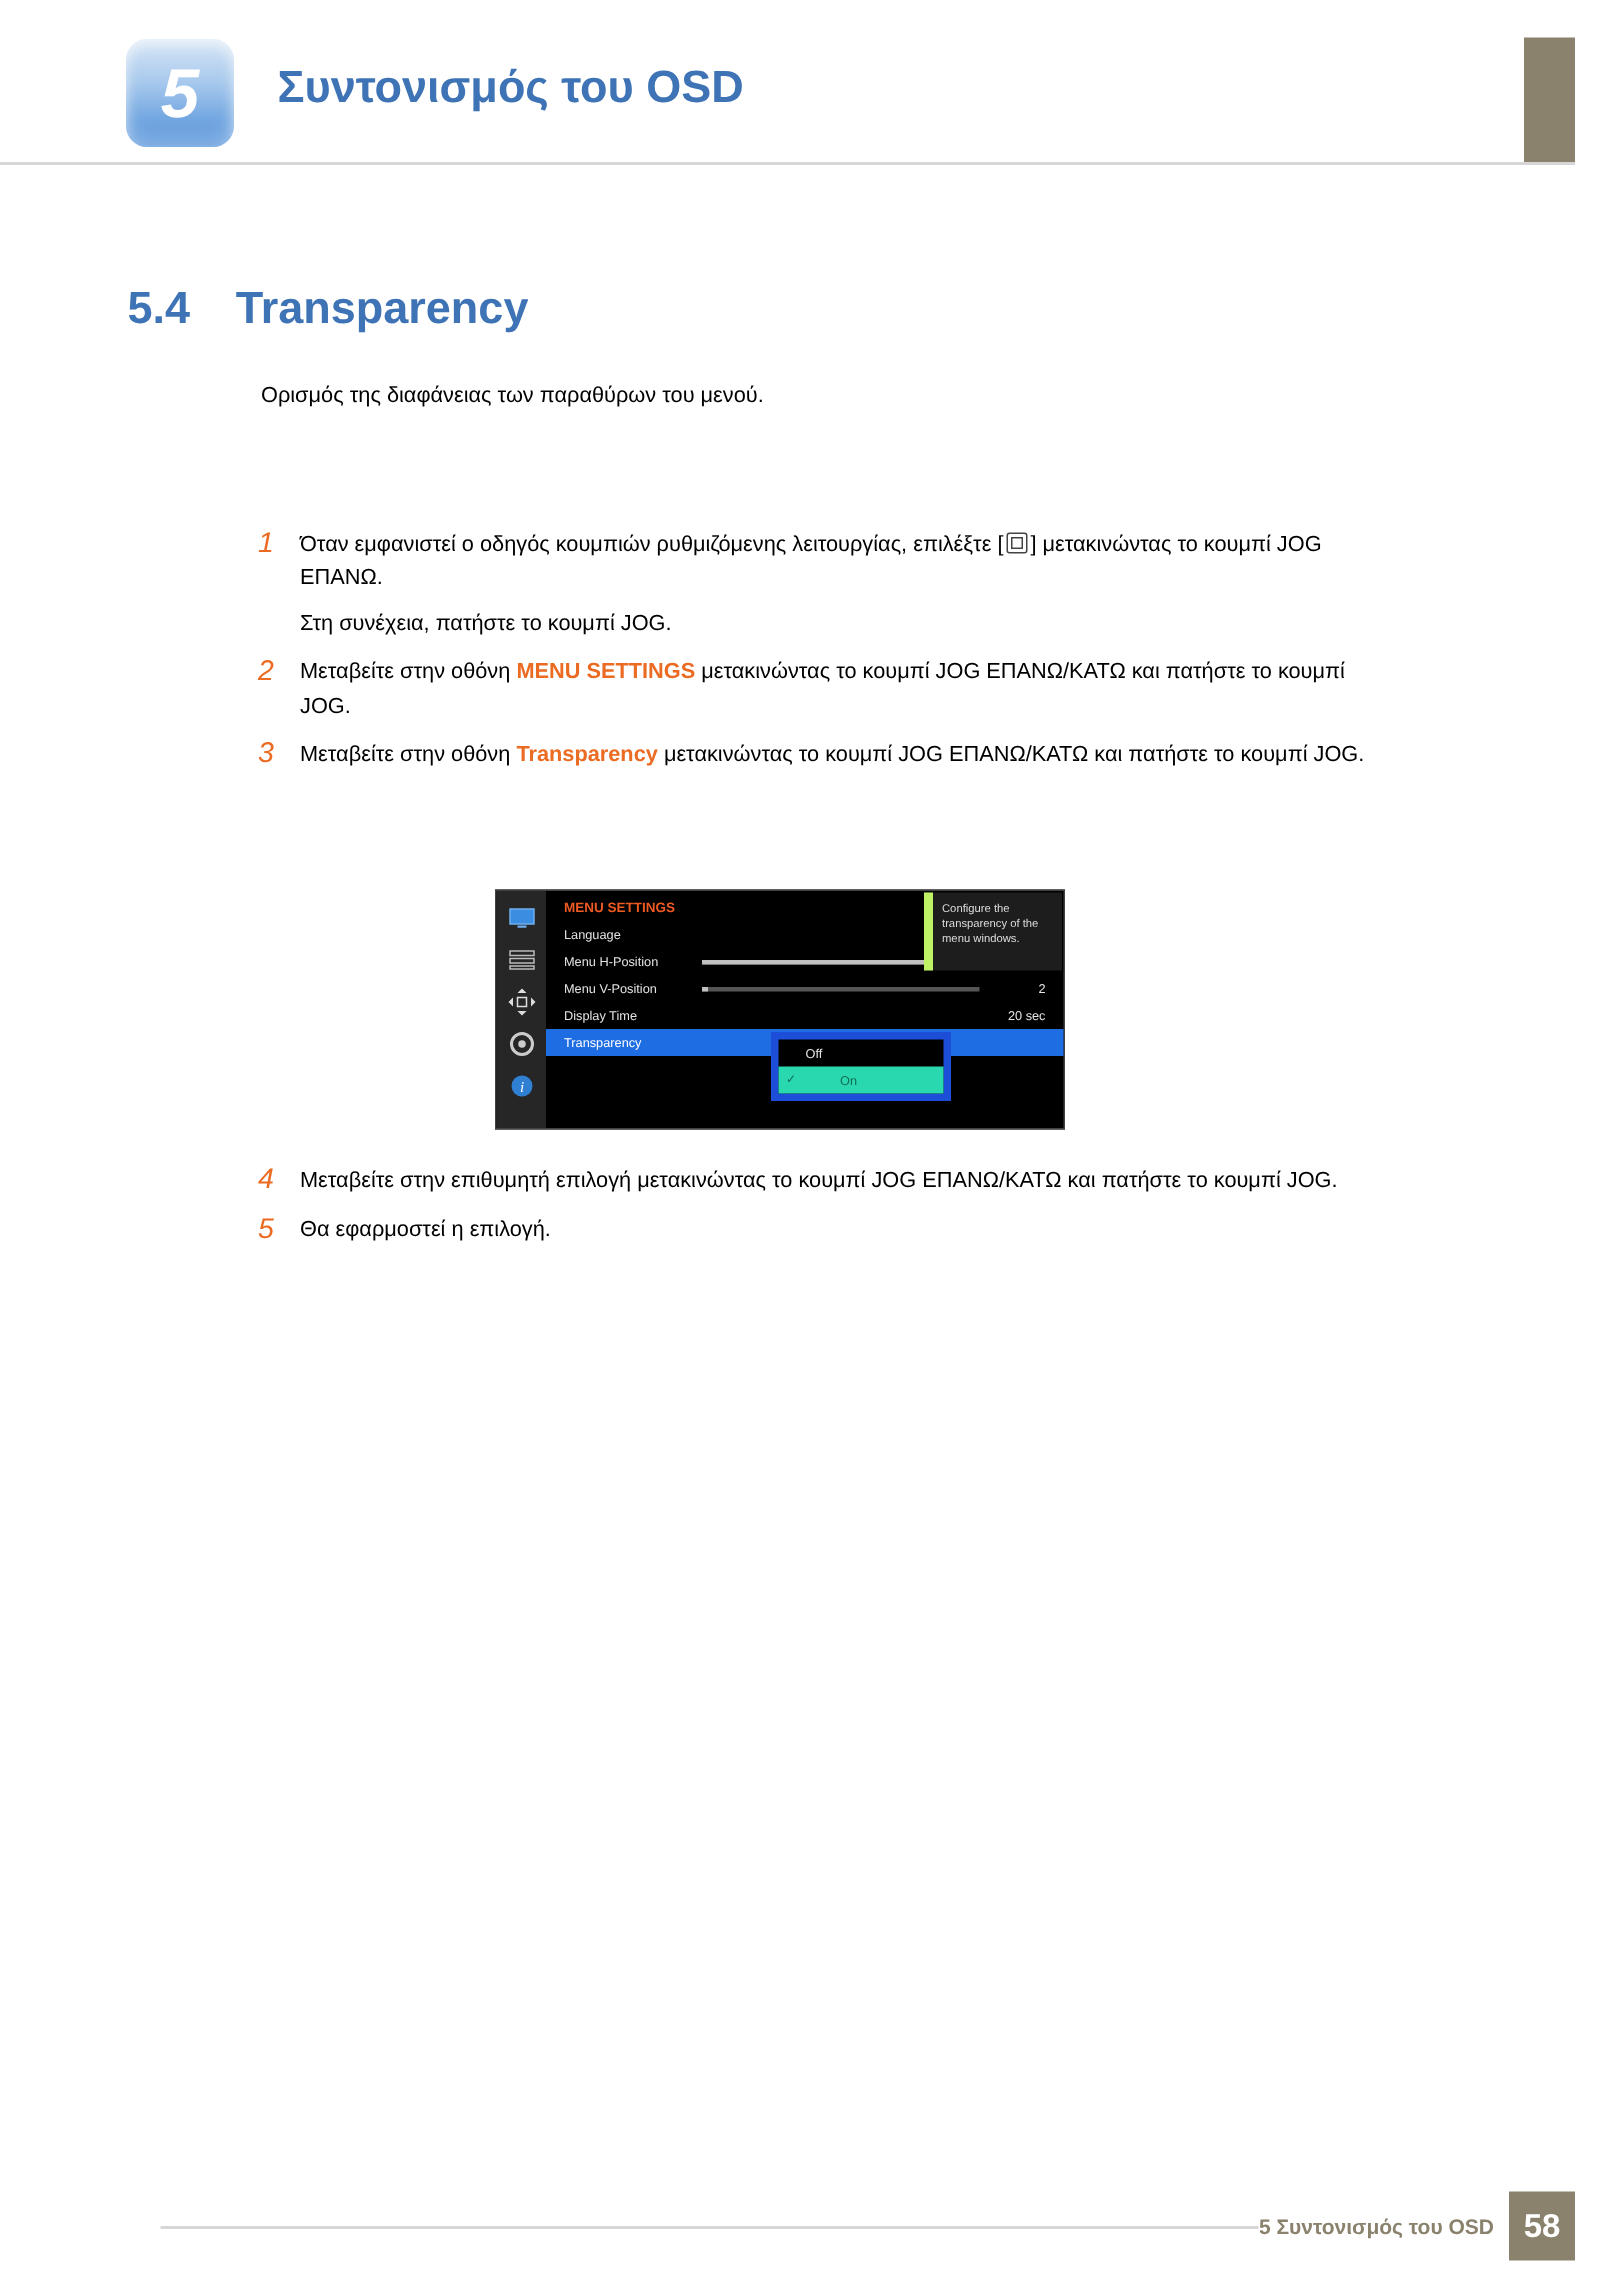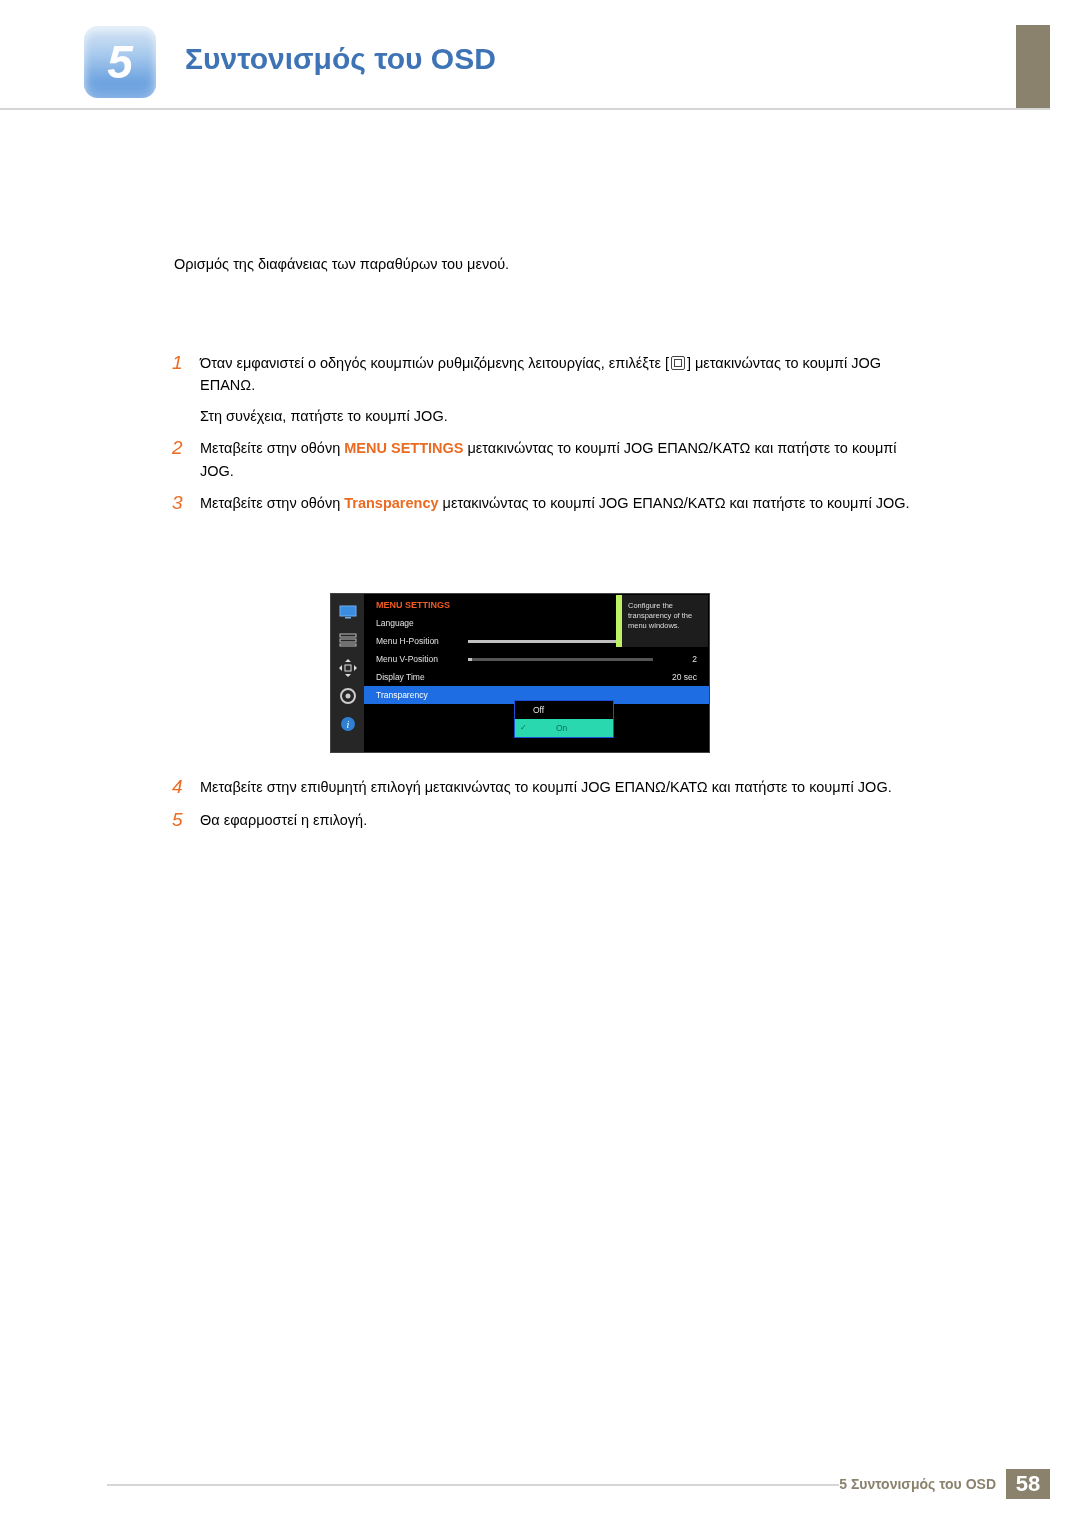--- a/index.html
+++ b/index.html
@@ -219,23 +219,23 @@
   .osd-row.selected {
     background: linear-gradient(90deg, #1f6de3, #1f6de3);
     color: #ffffff;
     margin: 0 -12px;
     padding: 0 12px;
   }
   .osd-row.selected .lbl { color: #fff; }
   .osd-dropdown {
     position: absolute;
     left: 150px;
-    top: 106px;
-    width: 100px;
-    border: 1px solid #1d4ed8;
+    top: 94px;
+    width: 120px;
+    border: 5px solid #1d4ed8;
     background: #000;
   }
   .osd-dropdown .dd-item {
     font-size: 8.5px;
     color: #e4e4e4;
     padding: 4px 18px;
     position: relative;
   }
   .osd-dropdown .dd-item.on {
     background: #29d8ae;
@@ -301,38 +301,42 @@
     background: #fff;
   }
   .footer-page {
     position: relative;
     z-index: 1;
     background: #8a826d;
     color: #fff;
     font-size: 22px;
     font-weight: bold;
     width: 44px;
-    height: 30px;
+    height: 46px;
     display: flex;
     align-items: center;
     justify-content: center;
   }
 </style>
 </head>
 <body>
 
 <div class="page">
 
   <div class="chapter-badge">
     <span>5</span>
   </div>
   <div class="chapter-title">Συντονισμός του OSD</div>
   <div class="header-tab"></div>
   <div class="header-bar"></div>
 
+  <div class="section-row">
+    <span class="section-number">5.4</span>
+    <span class="section-title">Transparency</span>
+  </div>
   <div class="section-desc">Ορισμός της διαφάνειας των παραθύρων του μενού.</div>
 
 
   <div class="steps">
     <div class="step">
       <div class="num">1</div>
       <div class="body">
         <span>Όταν εμφανιστεί ο οδηγός κουμπιών ρυθμιζόμενης λειτουργίας, επιλέξτε [</span><span class="inline-icon"></span><span>] μετακινώντας το κουμπί JOG ΕΠΑΝΩ.</span>
         <span class="sub-line">Στη συνέχεια, πατήστε το κουμπί JOG.</span>
       </div>

